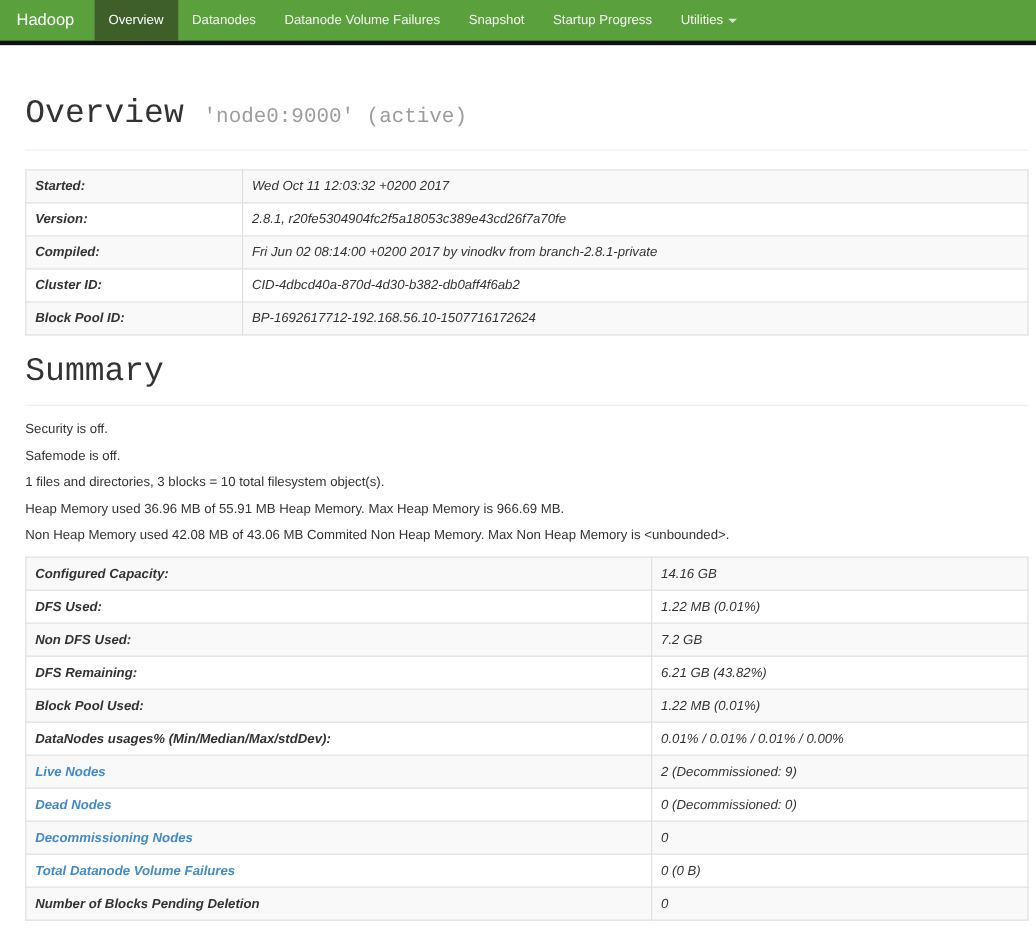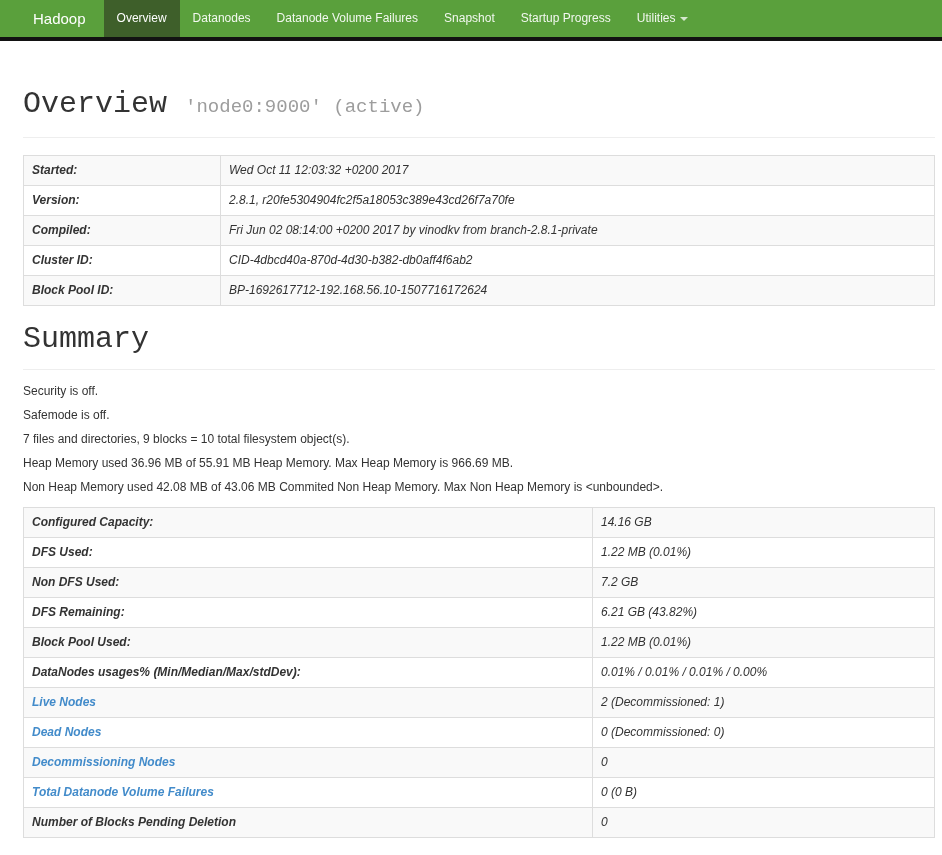--- a/index.html
+++ b/index.html
@@ -14,21 +14,21 @@
     font-size: 12px;
   }
 
   
   .navbar {
     height: 37px;
     background: #5aa03c;
     border-bottom: 4px solid #121212;
     display: flex;
     align-items: stretch;
-    padding-left: 29px;
+    padding-left: 11px;
     white-space: nowrap;
   }
   .brand {
     color: #fff;
     font-size: 15px;
     line-height: 37px;
     margin-right: 14px;
     padding: 0 4px;
     text-decoration: none;
     cursor: pointer;
@@ -161,21 +161,21 @@
       </tr>
     </tbody>
   </table>
 
   <h1 id="summary-heading">Summary</h1>
   <hr>
 
   <div class="summary-text">
     <p>Security is off.</p>
     <p>Safemode is off.</p>
-    <p>7 files and directories, 9 blocks = 10 total filesystem object(s).</p>
+    <p>1 files and directories, 3 blocks = 10 total filesystem object(s).</p>
     <p>Heap Memory used 36.96 MB of 55.91 MB Heap Memory. Max Heap Memory is 966.69 MB.</p>
     <p>Non Heap Memory used 42.08 MB of 43.06 MB Commited Non Heap Memory. Max Non Heap Memory is &lt;unbounded&gt;.</p>
   </div>
 
   <table id="summary-table">
     <tbody>
       <tr>
         <th>Configured Capacity:</th>
         <td>14.16 GB</td>
       </tr>
@@ -194,21 +194,21 @@
       <tr>
         <th>Block Pool Used:</th>
         <td>1.22 MB (0.01%)</td>
       </tr>
       <tr>
         <th>DataNodes usages% (Min/Median/Max/stdDev):</th>
         <td>0.01% / 0.01% / 0.01% / 0.00%</td>
       </tr>
       <tr>
         <th><a class="tlink">Live Nodes</a></th>
-        <td>2 (Decommissioned: 1)</td>
+        <td>2 (Decommissioned: 9)</td>
       </tr>
       <tr>
         <th><a class="tlink">Dead Nodes</a></th>
         <td>0 (Decommissioned: 0)</td>
       </tr>
       <tr>
         <th><a class="tlink">Decommissioning Nodes</a></th>
         <td>0</td>
       </tr>
       <tr>

